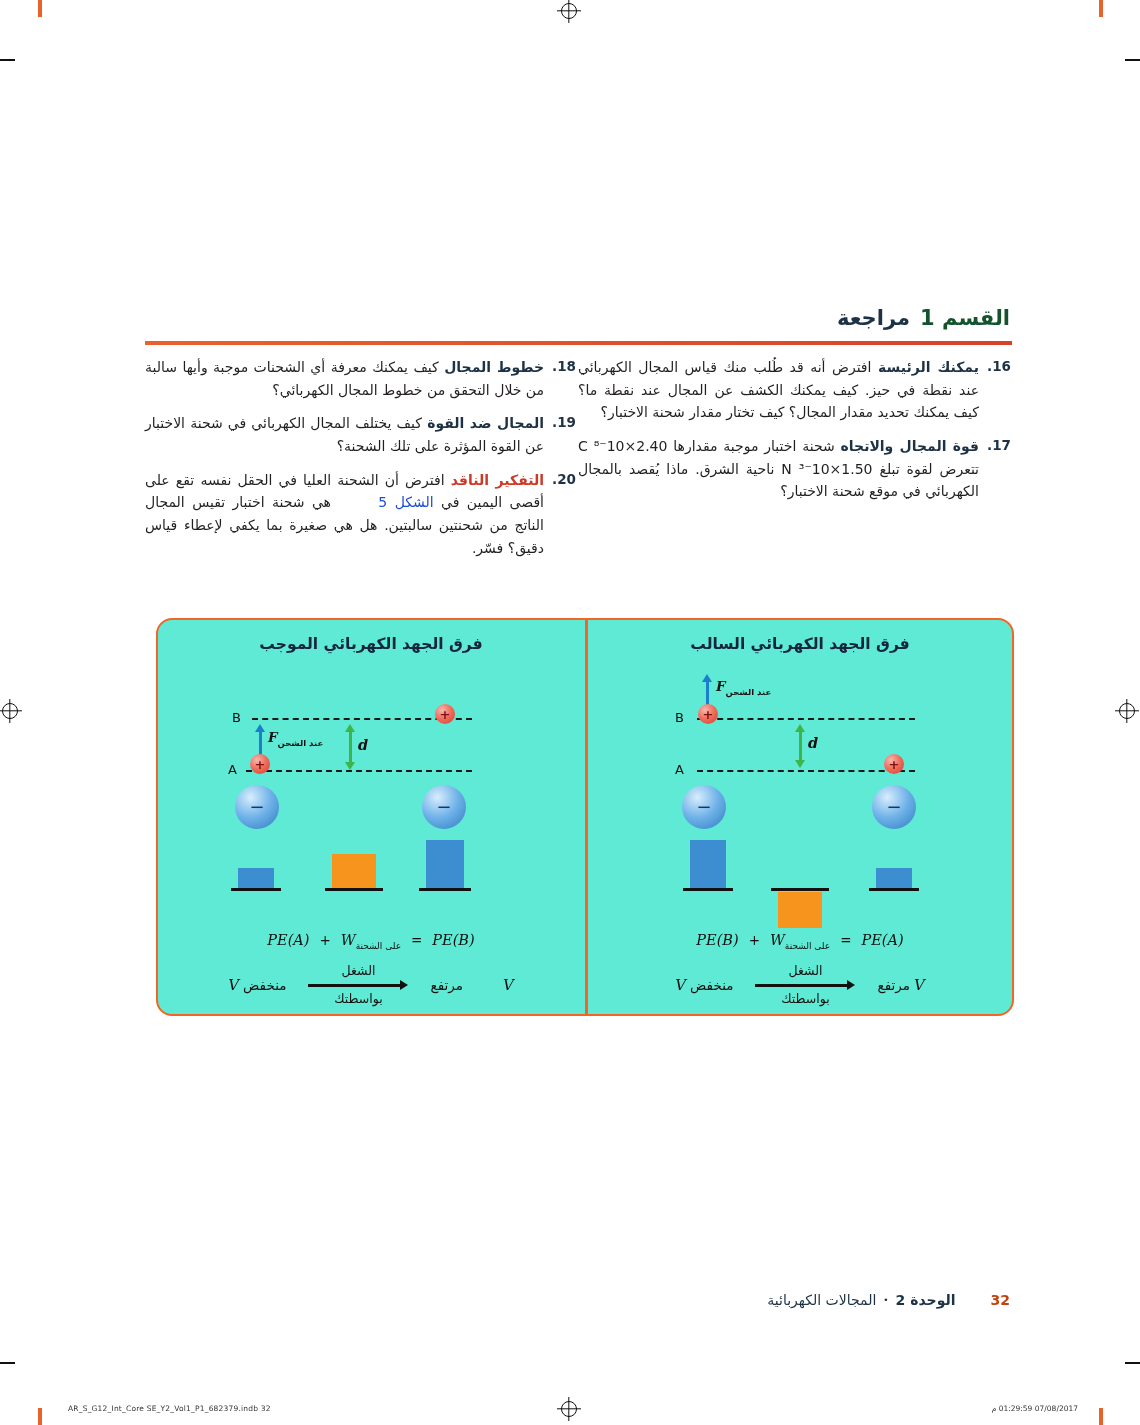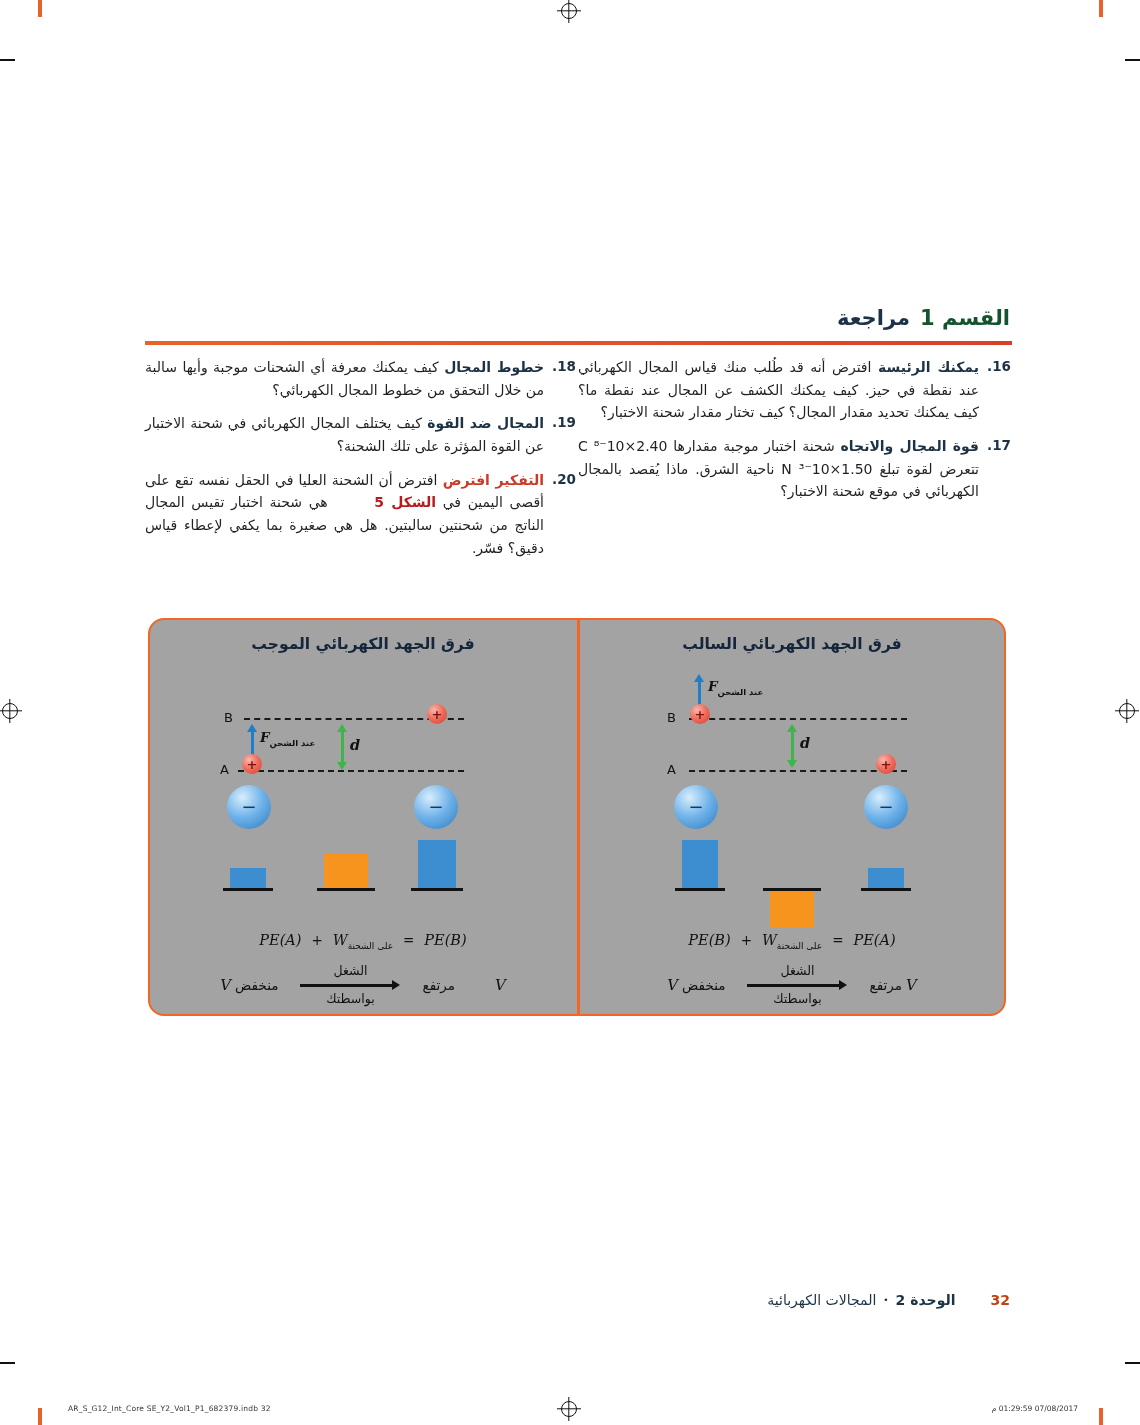--- a/index.html
+++ b/index.html
@@ -27,24 +27,24 @@
   
   .qcol { position:absolute; direction:rtl; }
   .qcol-right { left:578px; top:356px; width:433px; }
   .qcol-left  { left:145px; top:356px; width:431px; }
   .q { display:flex; gap:6px; }
   .q + .q { margin-top:11px; }
   .qnum { font-weight:bold; color:#1d3245; font-size:13.5px; min-width:26px; line-height:1.62; }
   .qtext { flex:1; font-size:14px; line-height:1.62; text-align:justify; text-align-last:right; }
   .lead { font-weight:bold; color:#1d3245; }
   .lead-red { font-weight:bold; color:#cc3a27; }
-  .figref { font-weight:bold; color:#b91c1c;margin-left:40px; }
-
-  
-  .figure { position:absolute; left:148px; top:618px; width:858px; height:398px; border:2.5px solid #f26522; border-radius:16px; background:#a3a3a3; }
+  .figref { font-weight:normal; color:#1d4ed8;margin-left:40px; }
+
+  
+  .figure { position:absolute; left:156px; top:618px; width:858px; height:398px; border:2.5px solid #f26522; border-radius:16px; background:#5eead4; }
   .divider { position:absolute; left:427px; top:0; bottom:0; width:2.5px; background:#f26522; }
   .panel { position:absolute; top:0; bottom:0; width:426px; }
   .panel-left { left:0; }
   .panel-right { left:429px; }
   .ptitle { position:absolute; top:15px; left:0; right:0; text-align:center; font-weight:bold; font-size:15.5px; color:#15253b; direction:rtl; }
 
   .dash { position:absolute; border-top:2px dashed #1a1a1a; height:0; }
   .axis-label { position:absolute; font-size:13px; color:#111; }
 
   .charge { position:absolute; width:20px; height:20px; border-radius:50%;
@@ -132,21 +132,21 @@
   <div class="q">
     <span class="qnum">18.</span>
     <p class="qtext"><b class="lead">خطوط المجال</b> <span>كيف يمكنك معرفة أي الشحنات موجبة وأيها سالبة من خلال التحقق من خطوط المجال الكهربائي؟</span></p>
   </div>
   <div class="q">
     <span class="qnum">19.</span>
     <p class="qtext"><b class="lead">المجال ضد القوة</b> <span>كيف يختلف المجال الكهربائي في شحنة الاختبار عن القوة المؤثرة على تلك الشحنة؟</span></p>
   </div>
   <div class="q">
     <span class="qnum">20.</span>
-    <p class="qtext"><b class="lead-red">التفكير افترض</b> <span>افترض أن الشحنة العليا في الحقل نفسه تقع على أقصى اليمين في</span> <b class="figref">الشكل 5</b> <span>هي شحنة اختبار تقيس المجال الناتج من شحنتين سالبتين. هل هي صغيرة بما يكفي لإعطاء قياس دقيق؟ فسّر.</span></p>
+    <p class="qtext"><b class="lead-red">التفكير الناقد</b> <span>افترض أن الشحنة العليا في الحقل نفسه تقع على أقصى اليمين في</span> <b class="figref">الشكل 5</b> <span>هي شحنة اختبار تقيس المجال الناتج من شحنتين سالبتين. هل هي صغيرة بما يكفي لإعطاء قياس دقيق؟ فسّر.</span></p>
   </div>
 </div>
 
 <div class="figure">
 
   <div class="panel panel-left">
     <div class="ptitle">فرق الجهد الكهربائي الموجب</div>
 
     <span class="axis-label" style="left:74px;top:90px;">B</span>
     <div class="dash" style="left:94px;top:98px;width:220px;"></div>

